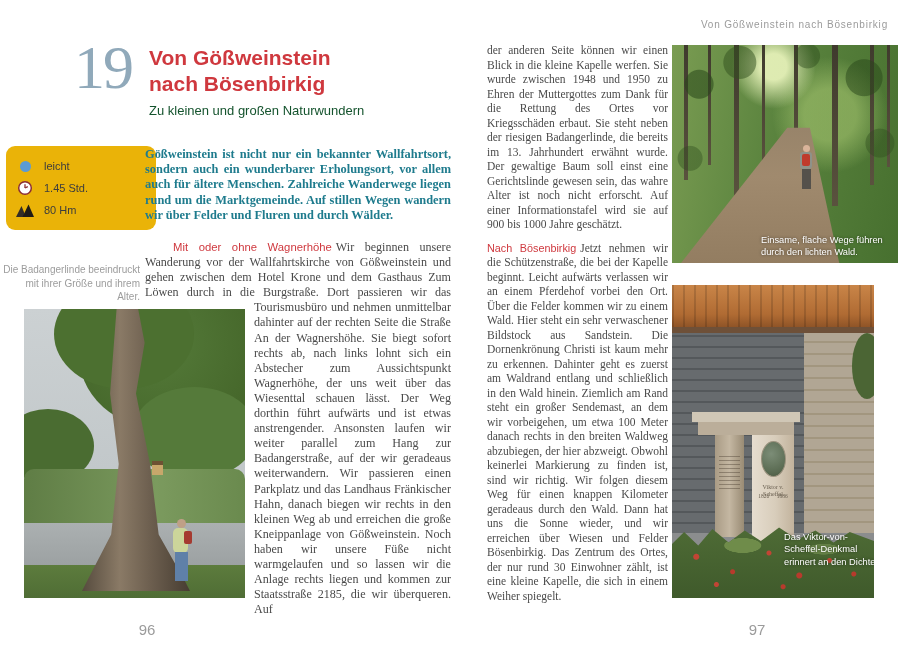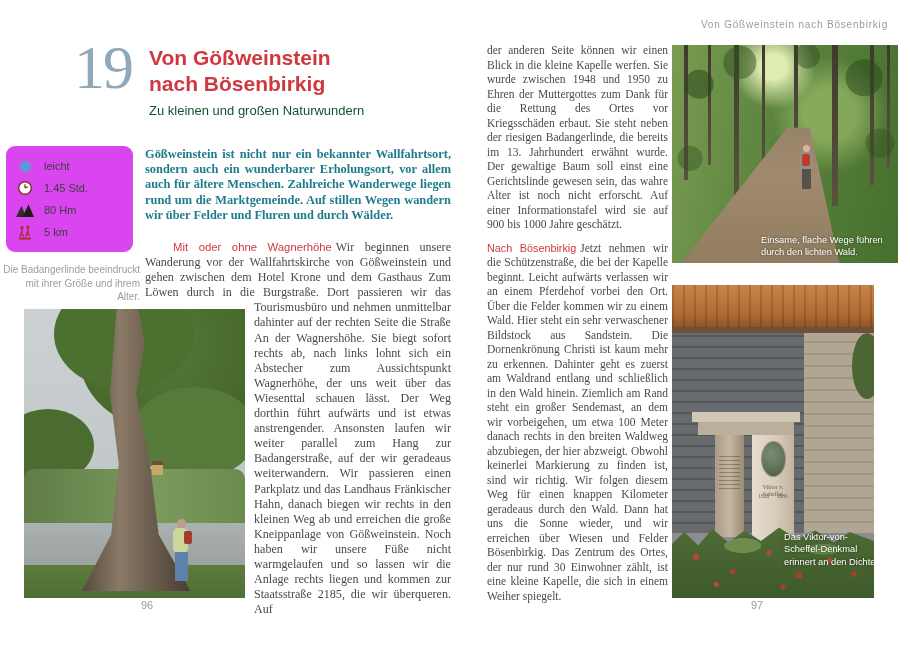--- a/index.html
+++ b/index.html
@@ -8,22 +8,22 @@
   .spread { position:relative; width:910px; height:648px; background:#ffffff; overflow:hidden; }
 
   
   .chapter-number{ position:absolute; left:74px; top:36px; font-family:"Liberation Serif",serif;
     font-size:62px; line-height:1; color:#90a9ba; letter-spacing:-2px; }
   .chapter-title{ position:absolute; left:149px; top:45px; font-family:"Liberation Sans",sans-serif;
     font-weight:bold; font-size:21px; line-height:26px; color:#cf383e; }
   .chapter-subtitle{ position:absolute; left:149px; top:103px; font-family:"Liberation Sans",sans-serif;
     font-size:13px; color:#14532d; }
 
-  .info-box{ position:absolute; left:6px; top:146px; width:127px; padding:9px 4px 9px 10px;
-    background:#d946ef; border-radius:9px; }
+  .info-box{ position:absolute; left:6px; top:146px; width:150px; padding:9px 4px 9px 10px;
+    background:#eab308; border-radius:9px; }
   .info-row{ display:flex; align-items:center; gap:10px; height:22px;
     font-family:"Liberation Sans",sans-serif; font-size:11px; color:#3d3d3d; }
   .info-icon{ width:18px; display:flex; justify-content:center; align-items:center; flex:0 0 18px; }
   .dot{ width:11px; height:11px; border-radius:50%; background:#5b9bd5; }
 
   .margin-caption{ position:absolute; left:2px; top:263px; width:138px; text-align:right;
     font-family:"Liberation Sans",sans-serif; font-size:10px; line-height:13.5px; color:#9c9c9c; }
 
   .intro{ position:absolute; left:145px; top:147px; width:306px;
     font-weight:bold; font-size:12.4px; line-height:15.2px; color:#1e7b8d;
@@ -50,22 +50,22 @@
   .t-trunk{ left:58px; top:0; width:108px; height:282px;
     background:linear-gradient(90deg,#564b3e,#8a7a66 35%,#6e6050 62%,#473d32);
     clip-path:polygon(32% 0,52% 0,58% 12%,50% 30%,63% 55%,71% 80%,96% 97%,100% 100%,0 100%,4% 97%,27% 80%,34% 55%,26% 30%); }
   .t-birdhouse{ left:128px; top:152px; width:11px; height:14px; background:#c8a76b;
     border-top:4px solid #6d5133; }
   .t-person-head{ left:153px; top:210px; width:9px; height:9px; border-radius:50%; background:#bfa087; }
   .t-person-torso{ left:149px; top:219px; width:15px; height:25px; border-radius:5px; background:#ccd59a; }
   .t-person-bag{ left:160px; top:222px; width:8px; height:13px; border-radius:2px; background:#a53a30; }
   .t-person-legs{ left:151px; top:243px; width:13px; height:29px; background:#5f80a8; }
 
-  .pagenum{ position:absolute; top:599px; width:30px; text-align:center;
-    font-family:"Liberation Sans",sans-serif; font-size:11px; color:#9b9b9b; }
+  .pagenum{ position:absolute; top:621px; width:30px; text-align:center;
+    font-family:"Liberation Sans",sans-serif; font-size:15px; color:#9b9b9b; }
   .pagenum-left{ left:132px; } .pagenum-right{ left:742px; }
 
   
   .running-header{ position:absolute; top:19px; right:22px; font-family:"Liberation Sans",sans-serif;
     font-size:10px; letter-spacing:0.8px; color:#9b9b9b; }
 
   .right-col{ position:absolute; left:487px; top:43px; width:181px;
     font-size:11.5px; line-height:14.5px; color:#4a4a4a; text-align:justify; hyphens:auto; }
   .right-col p{ margin:0 0 9px 0; }
   .lead-red-sm{ font-family:"Liberation Sans",sans-serif; font-size:10.8px; color:#cf383e; margin-right:4px; }
@@ -175,38 +175,20 @@
     </div>
     <div class="info-row">
       <span class="info-icon">
         <svg width="18" height="13" viewBox="0 0 18 13">
           <polygon points="0,13 5.5,2 10,13" fill="#332d26"></polygon>
           <polygon points="6.5,13 12.5,0.5 18,13" fill="#1f1b16"></polygon>
         </svg>
       </span>
       <span>80 Hm</span>
     </div>
-    <div class="info-row">
-      <span class="info-icon">
-        <svg width="16" height="15" viewBox="0 0 16 15">
-          <g stroke="#ab3136" stroke-width="1.5" fill="none" stroke-linecap="round">
-            <line x1="5" y1="4" x2="4.5" y2="8"></line>
-              <line x1="4.5" y1="8" x2="3" y2="11.5"></line>
-            <line x1="4.5" y1="8" x2="6.3" y2="11"></line>
-            <line x1="11" y1="3.4" x2="10.5" y2="7.4"></line>
-              <line x1="10.5" y1="7.4" x2="9" y2="11"></line>
-            <line x1="10.5" y1="7.4" x2="12.4" y2="10.6"></line>
-          </g>
-          <circle cx="5" cy="2.5" r="1.6" fill="#ab3136"></circle>
-          <circle cx="11" cy="1.9" r="1.6" fill="#ab3136"></circle>
-          <rect x="2" y="12.6" width="12" height="2" fill="#ab3136"></rect>
-        </svg>
-      </span>
-      <span>5 km</span>
-    </div>
   </div>
 
   <div class="margin-caption">Die Badangerlinde beeindruckt mit ihrer Größe und ihrem Alter.</div>
 
   <div class="intro">Gößweinstein ist nicht nur ein bekannter Wallfahrtsort, sondern auch ein wunderbarer Erholungsort, vor allem auch für ältere Menschen. Zahlreiche Wanderwege liegen rund um die Marktgemeinde. Auf stillen Wegen wandern wir über Felder und Fluren und durch Wälder.</div>
 
   <div class="left-body">
     <div class="float-spacer"></div>
     <figure class="tree-photo">
       <div class="tp t-canopy-a"></div>

